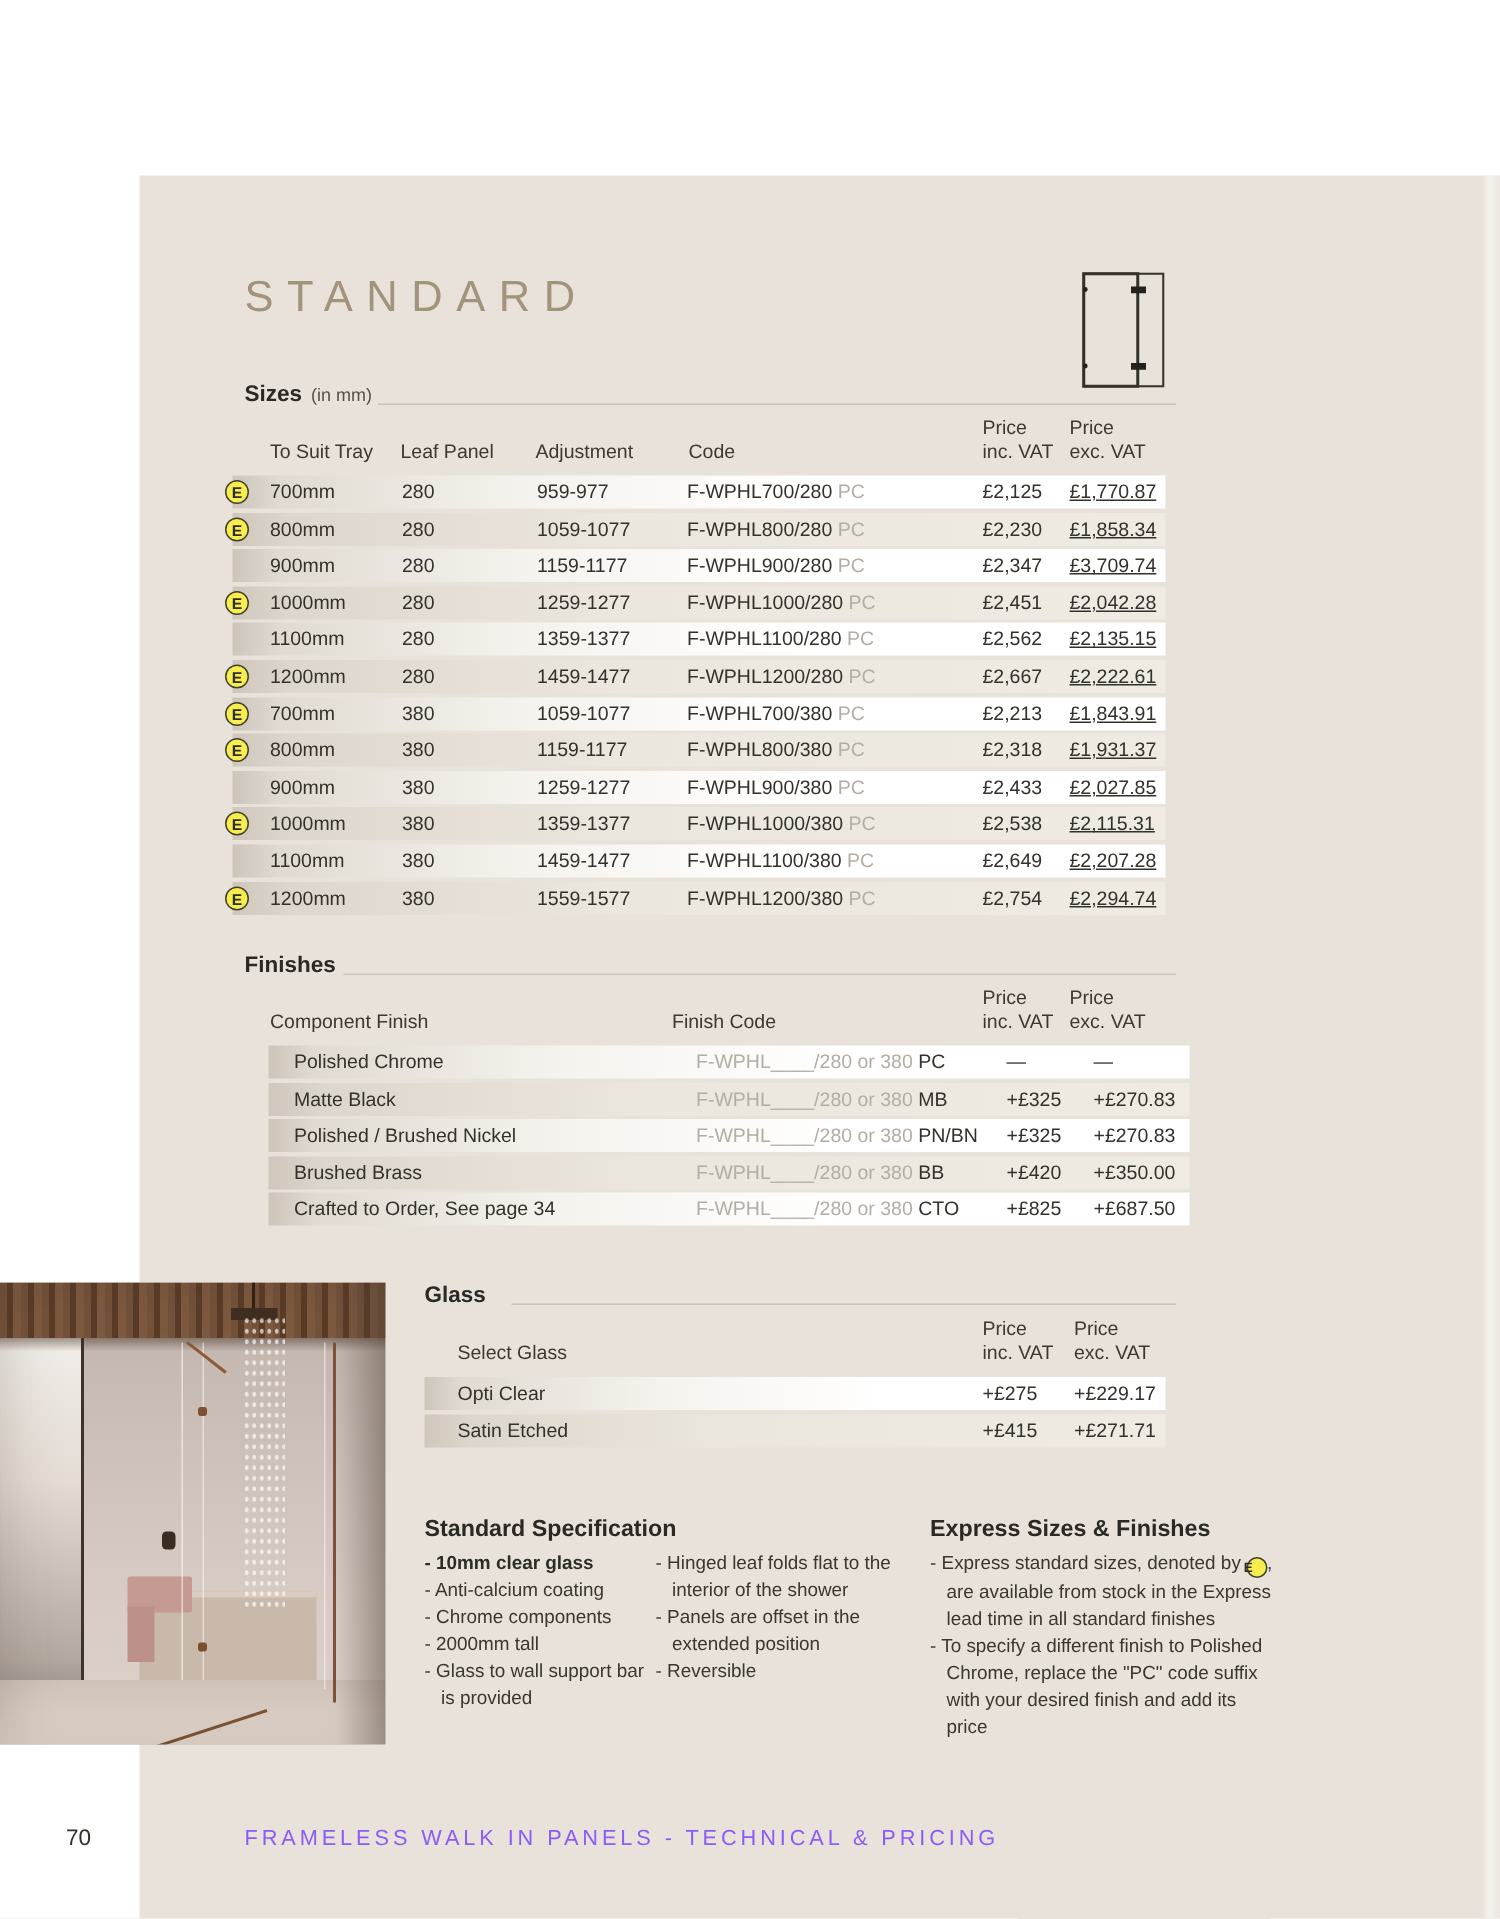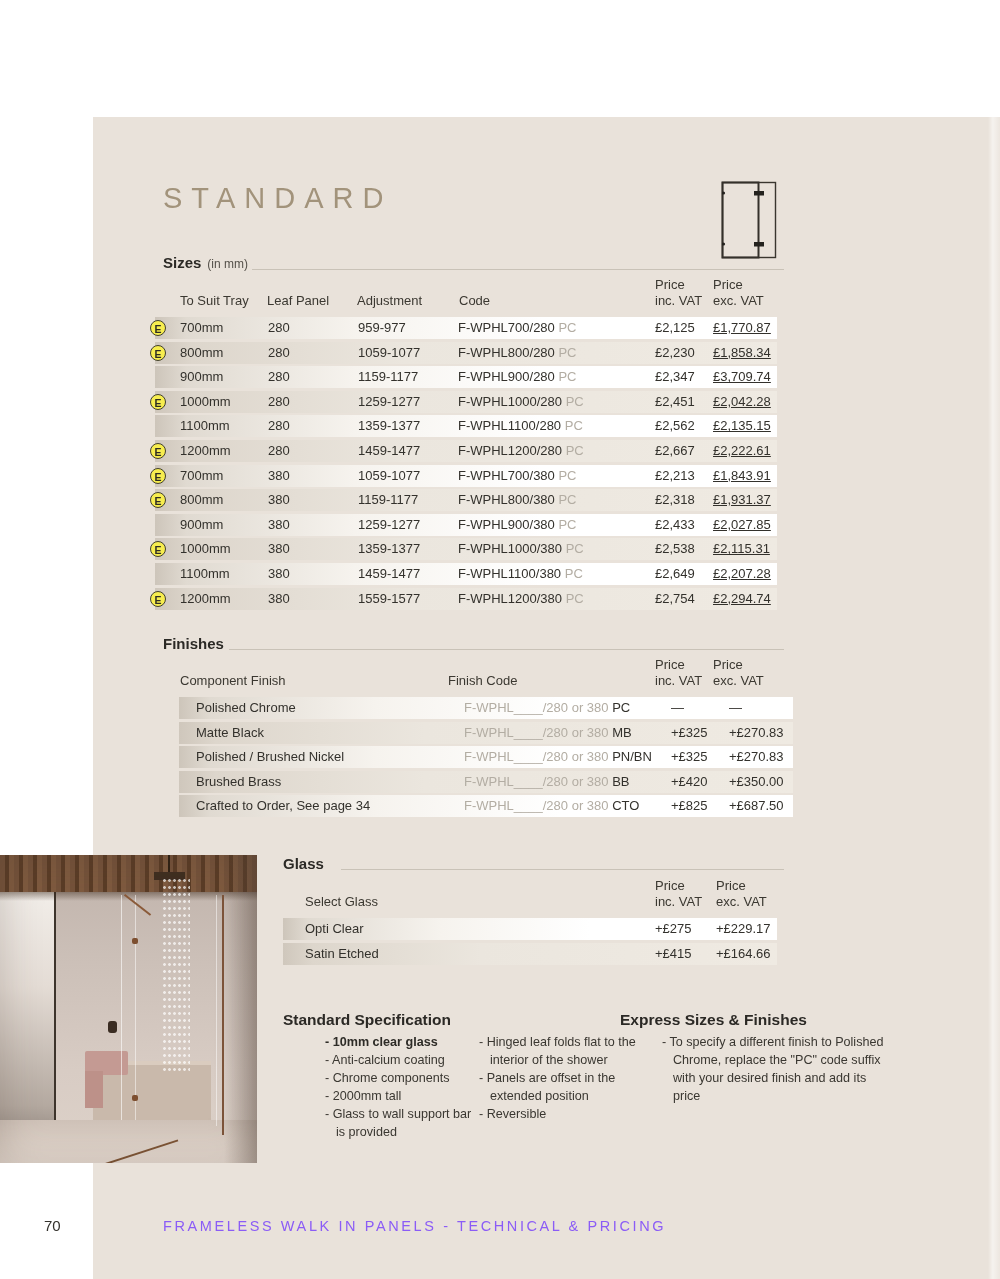--- a/index.html
+++ b/index.html
@@ -39,21 +39,21 @@
   .gn{left:22px;} .gp1{left:372px;} .gp2{left:433px;}
   
   .ebadge{position:absolute;left:-5px;top:50%;transform:translateY(-50%);
     width:16px;height:16px;border-radius:50%;background:#f7ed4f;border:1.4px solid #42402f;
     color:#2e2d22;font-size:10.5px;font-weight:700;text-align:center;line-height:16px;box-sizing:border-box;}
   .ebadge-inline{display:inline-block;vertical-align:-2px;width:14px;height:14px;border-radius:50%;
     background:#f7ed4f;border:1.3px solid #42402f;color:#2e2d22;font-size:9px;font-weight:700;
     text-align:center;line-height:13px;box-sizing:border-box;}
   
   .blk-h{font-size:15.5px;font-weight:700;color:#2b2925;}
-  .blist{font-size:12.6px;line-height:18px;color:#3a3731;margin-left:42px;}
+  .blist{font-size:12.6px;line-height:18px;color:#3a3731;}
   .blist .bi{text-indent:-11px;padding-left:11px;}
   .blist .bi::before{content:"-  ";}
   .blist .bi.bold{font-weight:700;color:#2e2c27;}
   
   .pgnum{left:44px;top:1217px;font-size:15px;color:#33312c;}
   .foot{left:163px;top:1218px;font-size:14.5px;letter-spacing:2.6px;color:#8b5cf6;}
   
   .photo{left:0;top:855px;width:257px;height:308px;overflow:hidden;background:#c9bdb5;}
   .ph{position:absolute;}
   .ph-wall{inset:0;background:linear-gradient(180deg,#bfb2aa 0%,#ccc0b8 35%,#d8ccc4 70%,#ddd2c9 100%);}
@@ -312,21 +312,21 @@
 
     <div class="row">
       <span class="c gn">Opti Clear</span>
       <span class="c gp1">+£275</span>
       <span class="c gp2">+£229.17</span>
     </div>
 
     <div class="row alt">
       <span class="c gn">Satin Etched</span>
       <span class="c gp1">+£415</span>
-      <span class="c gp2">+£164.66</span>
+      <span class="c gp2">+£271.71</span>
     </div>
 
 
 </div>
 
 <div class="abs blk-h" style="left:283px;top:1011px;">Standard Specification</div>
 <div class="abs blist" style="left:283px;top:1033px;width:152px;">
 
     <div class="bi bold">10mm clear glass</div>
 
@@ -344,20 +344,21 @@
     <div class="bi">Hinged leaf folds flat to the interior of the shower</div>
 
     <div class="bi alt">Panels are offset in the extended position</div>
 
     <div class="bi">Reversible</div>
 
 </div>
 
 <div class="abs blk-h" style="left:620px;top:1011px;">Express Sizes &amp; Finishes</div>
 <div class="abs blist" style="left:620px;top:1033px;width:232px;">
+  <div class="bi"><span>Express standard sizes, denoted by</span> <span class="ebadge-inline">E</span><span>, are available from stock in the Express lead time in all standard finishes</span></div>
   <div class="bi">To specify a different finish to Polished Chrome, replace the "PC" code suffix with your desired finish and add its price</div>
 </div>
 
 <div class="abs photo">
   <div class="ph ph-wall"></div>
   <div class="ph ph-window"></div>
   <div class="ph ph-ceiling"></div>
   <div class="ph ph-ceiling-shade"></div>
   <div class="ph ph-floor"></div>
   <div class="ph ph-bench"></div>

